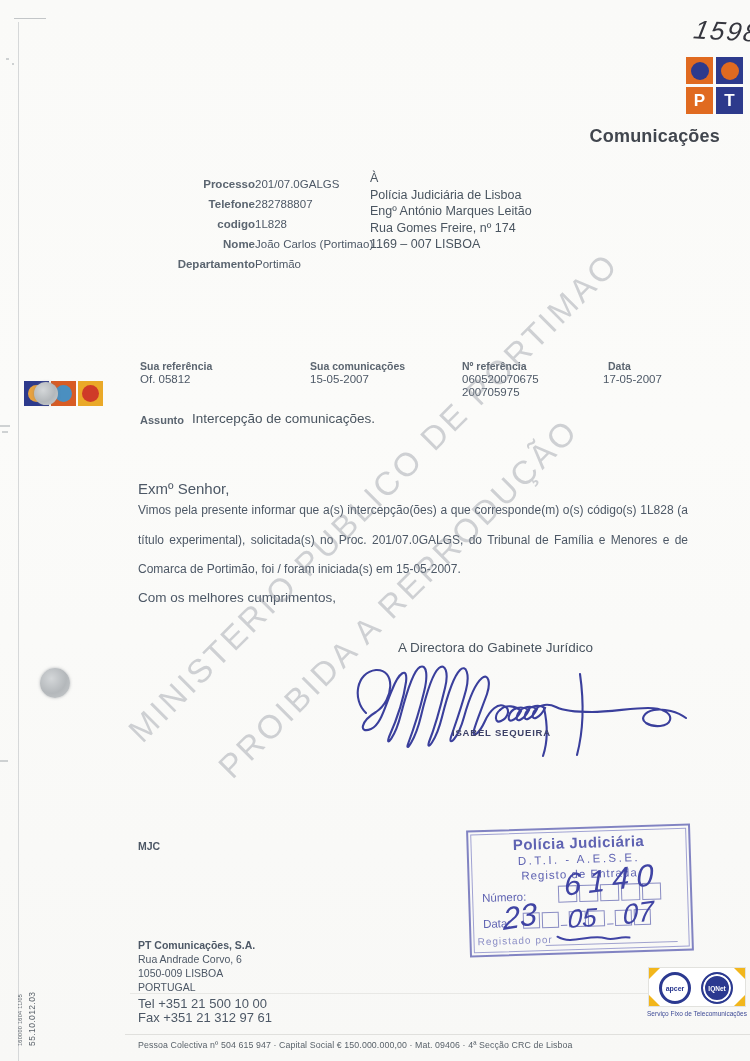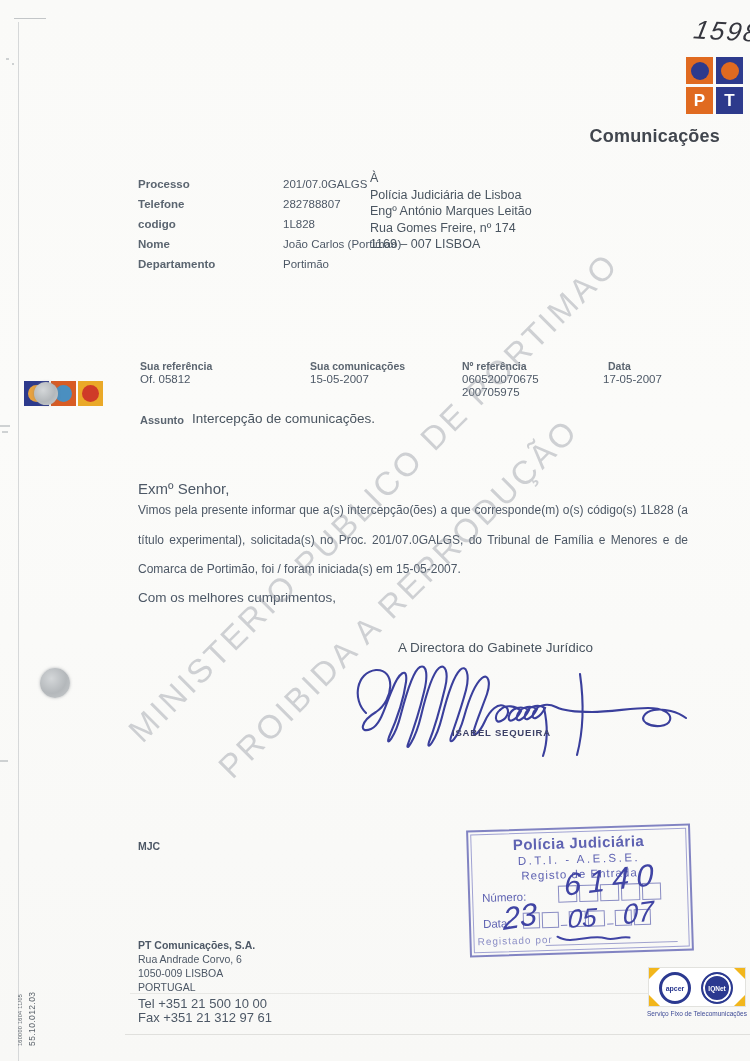--- a/index.html
+++ b/index.html
@@ -35,24 +35,24 @@
   .pt-blue { background:#2d3a8c; }
   .pt-cell .dot { width:18px; height:18px; border-radius:50%; }
   .pt-cell .ltr { color:#fff; font-weight:bold; font-size:17px; line-height:1; }
 
   .heading {
     left:420px; top:126px; width:300px; text-align:right;
     font-size:18px; font-weight:bold; color:#41464e; letter-spacing:.2px;
   }
 
   
-  .meta { left:138px; top:178px; font-size:11.5px; }
+  .meta { left:138px; top:178px; font-size:11.5px;text-align:right; }
   .meta-row { display:flex; height:20px; align-items:flex-start; }
   .meta-label { width:117px; font-weight:bold; color:#5b6570; }
-  .meta-value { color:#4d5866;margin-left:28px; }
+  .meta-value { color:#4d5866; }
 
   
   .recipient { left:370px; top:170px; font-size:12.5px; line-height:16.5px; color:#4a5560; }
 
   
   .sq-strip { left:24px; top:381px; display:flex; gap:2px; }
   .sq { width:25px; height:25px; display:flex; align-items:center; justify-content:center; }
   .sq .dot { width:17px; height:17px; border-radius:50%; }
   .punch { border-radius:50%; background:radial-gradient(circle at 38% 35%, #d4d7d9 0%, #b4b8bb 55%, #c8cbcd 100%); box-shadow:0 0 3px rgba(120,124,128,.5); }
 
@@ -296,20 +296,21 @@
     <div>1050-009 LISBOA</div>
     <div>PORTUGAL</div>
   </div>
   <div class="abs footer-line"></div>
   <div class="abs footer-contact">
     <div>Tel  +351 21 500 10 00</div>
     <div>Fax +351 21 312 97 61</div>
   </div>
 
   <div class="abs legal-line"></div>
+  <div class="abs legal">Pessoa Colectiva nº 504 615 947 · Capital Social € 150.000.000,00 · Mat. 09406 · 4ª Secção CRC de Lisboa</div>
 
   <div class="abs cert-box">
     <span class="cert-corner cc-tl"></span>
     <span class="cert-corner cc-bl"></span>
     <span class="cert-corner cc-tr"></span>
     <span class="cert-corner cc-br"></span>
     <span class="seal seal-apcer">apcer</span>
     <span class="seal seal-iqnet">IQNet</span>
   </div>
   <div class="abs cert-caption">Serviço Fixo de Telecomunicações</div>

